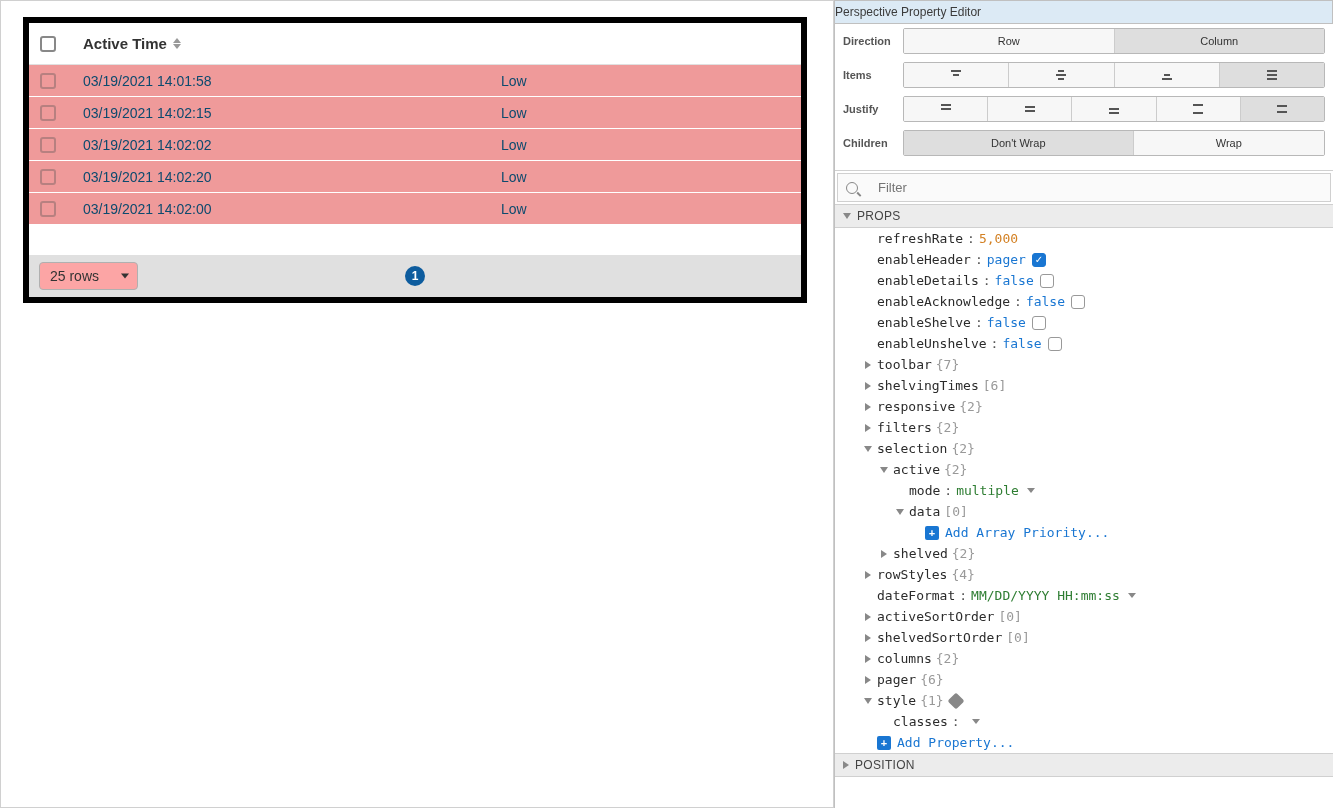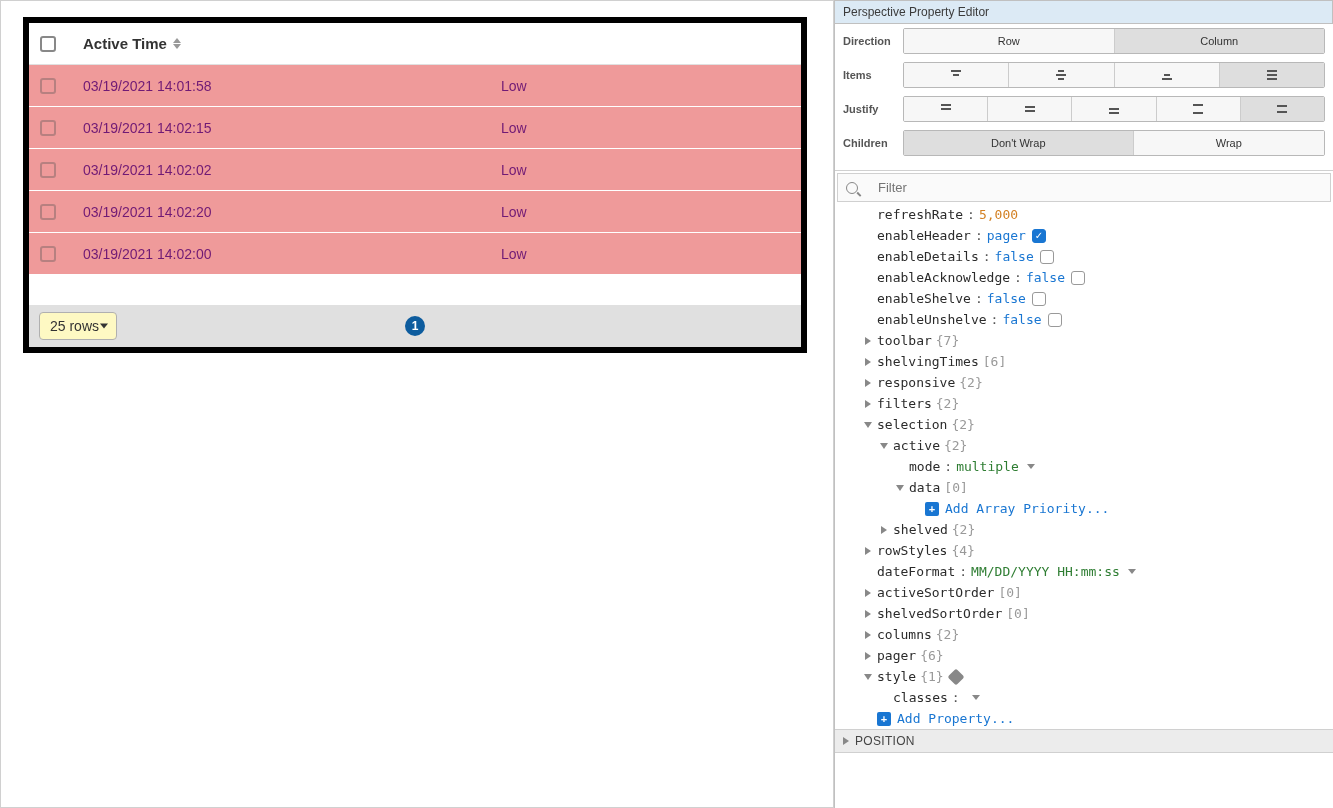--- a/index.html
+++ b/index.html
@@ -91,23 +91,23 @@
     border-left: 4px solid transparent;
     border-right: 4px solid transparent;
     border-top: 5px solid #999;
   }
   .sort-icon.blue .up { border-bottom-color: #1976d2; }
   .sort-icon.blue .down { border-top-color: #1976d2; }
 
   .trow {
     display: flex;
     align-items: center;
-    height: 42px;
+    height: 32px;
     background: #ef9a9a;
-    color: #701a75;
+    color: #0c4a6e;
     font-size: 14px;
     border-bottom: 1px solid #fff;
   }
   .td-check {
     width: 38px;
     display: flex;
     align-items: center;
     justify-content: center;
   }
   .td-active {
@@ -124,24 +124,24 @@
   }
   .pager-row {
     height: 42px;
     background: #e0e0e0;
     display: flex;
     align-items: center;
     padding: 0 10px;
     position: relative;
   }
   .rows-select {
-    background: #fef9c3;
+    background: #fca5a5;
     border: 1px solid #b0b0b0;
     border-radius: 4px;
-    padding: 5px 17px 5px 10px;
+    padding: 5px 38px 5px 10px;
     font-size: 14px;
     color: #333;
     position: relative;
   }
   .rows-select .caret {
     position: absolute;
     right: 8px;
     top: 50%;
     transform: translateY(-50%);
     width: 0; height: 0;
@@ -170,21 +170,21 @@
     height: 808px;
     background: #fff;
     border-left: 1px solid #c0c0c0;
     display: flex;
     flex-direction: column;
   }
   .editor-title {
     background: #dceaf5;
     border: 1px solid #c0c0c0;
     border-left: none;
-    padding: 4px 8px;
+    padding: 4px 0;
     font-size: 12px;
     color: #3b3b3b;
   }
   .toolbar {
     border-bottom: 1px solid #d0d0d0;
     padding: 4px 8px 6px 8px;
   }
   .tool-row {
     display: flex;
     align-items: center;
@@ -533,20 +533,24 @@
       </div>
     </div>
   </div>
 
   <div class="filter-bar">
     <div class="search-icon"></div>
     <input type="text" placeholder="Filter" style="">
   </div>
 
   <div class="tree">
+    <div class="section-header">
+      <span class="tri down"></span>
+      <span>PROPS</span>
+    </div>
 
     <div class="prop-row">
       <span class="indent" style="width:34px"></span>
       <span class="prop-key">refreshRate</span>
       <span class="colon">:</span>
       <span class="val-num">5,000</span>
     </div>
     <div class="prop-row">
       <span class="indent" style="width:34px"></span>
       <span class="prop-key">enableHeader</span>

